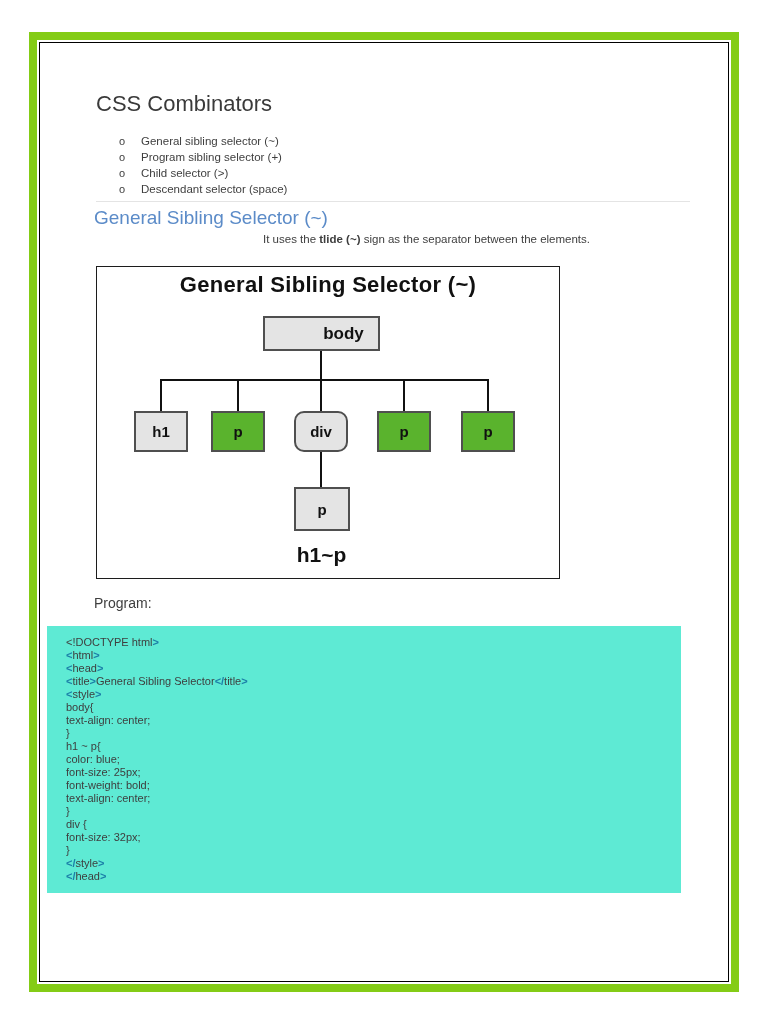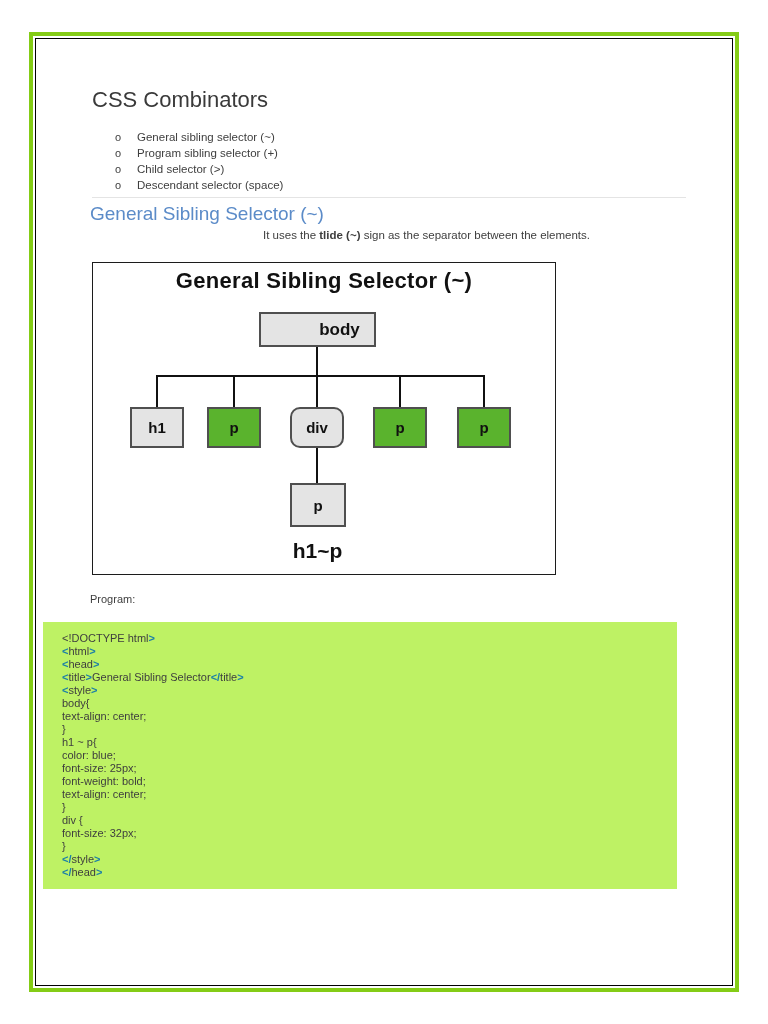--- a/index.html
+++ b/index.html
@@ -9,21 +9,21 @@
     position: relative;
     font-family: "Liberation Sans", sans-serif;
     overflow: hidden;
   }
   .page {
     position: absolute;
     left: 29px; top: 32px;
     width: 710px; height: 960px;
     box-sizing: border-box;
     background: #ffffff;
-    border: 4px solid #84cc16;
+    border: 8px solid #84cc16;
     box-shadow: inset 0 0 0 2px #ffffff, inset 0 0 0 3px #000000;
   }
   .doc-title {
     margin: 52px 0 0 59px;
     font-size: 22px; line-height: 24px;
     font-weight: 400;
     color: #3a3a3a;
   }
   .intro {
     margin: 21px 0 0 59px;
@@ -82,29 +82,29 @@
   .node-child { top: 144px; width: 54px; height: 41px; font-size: 15px; }
   .node-grandchild { left: 197px; top: 220px; width: 56px; height: 44px; font-size: 15px; }
   .conn { position: absolute; background: #111; }
   .diagram-caption {
     position: absolute; left: 0; top: 276px; width: 449px;
     text-align: center;
     font-size: 21px; font-weight: 700; color: #111;
   }
   .program-label {
     margin: 18px 0 0 57px;
-    font-size: 11px; line-height: 13px;
+    font-size: 14px; line-height: 13px;
     color: #3e3e3e;
   }
   .code-block {
     margin: 16px 0 0 10px;
     width: 634px;
     box-sizing: border-box;
     padding: 10px 10px 10px 19px;
-    background: #bef264;
+    background: #5eead4;
     font-size: 11px; line-height: 13px;
     color: #3e3e3e;
   }
   .code-line { white-space: pre; }
   .tok-bracket { color: #1b7fa8; font-weight: 700; }
   .tok-plain { color: #3e3e3e; }
 </style>
 </head>
 <body>
 

